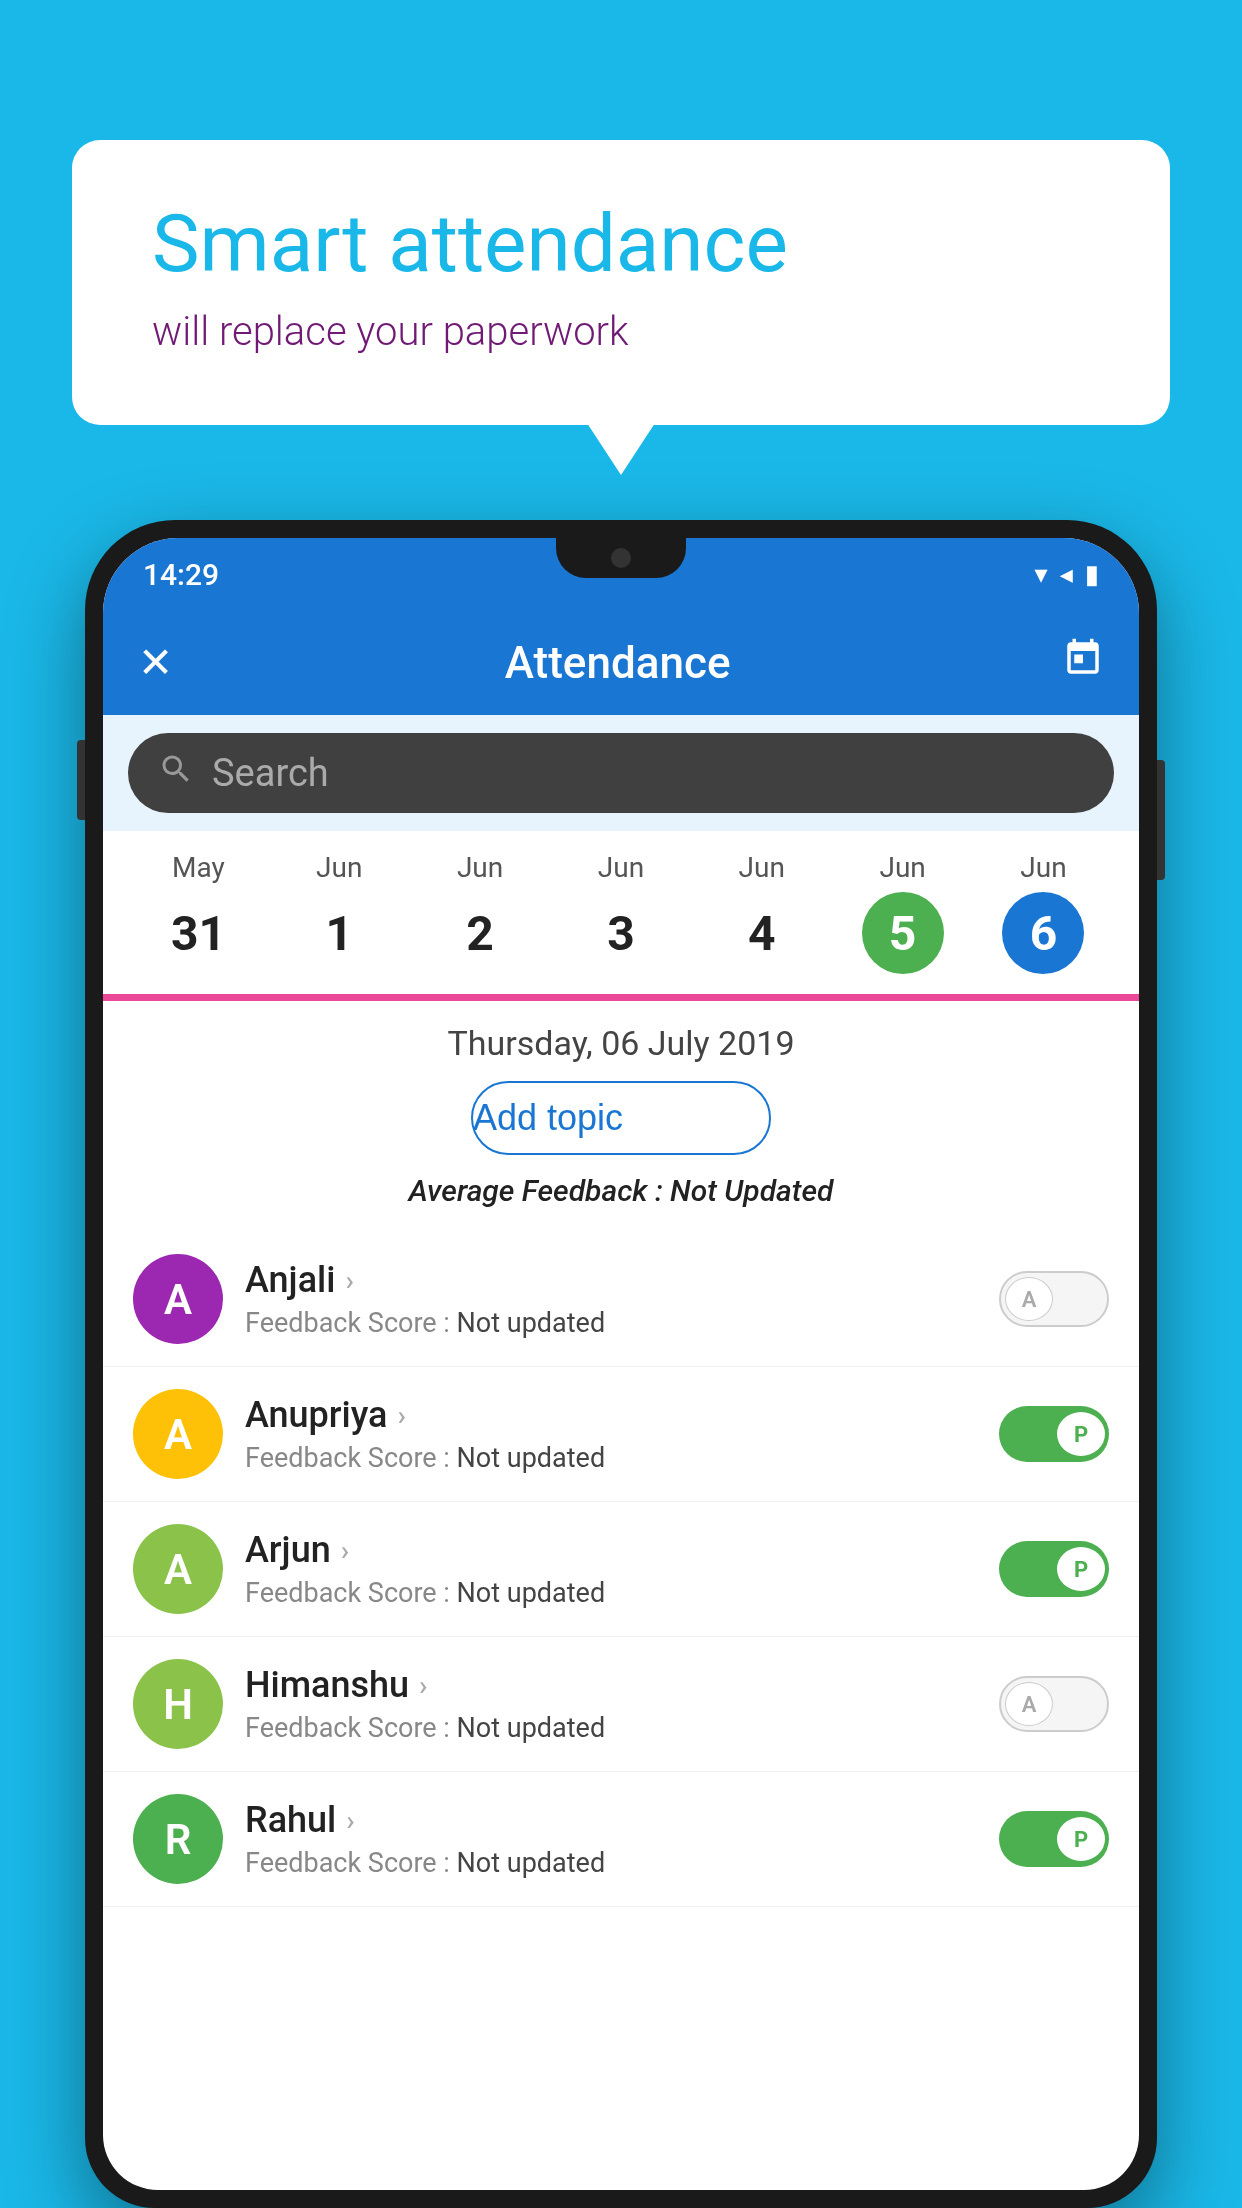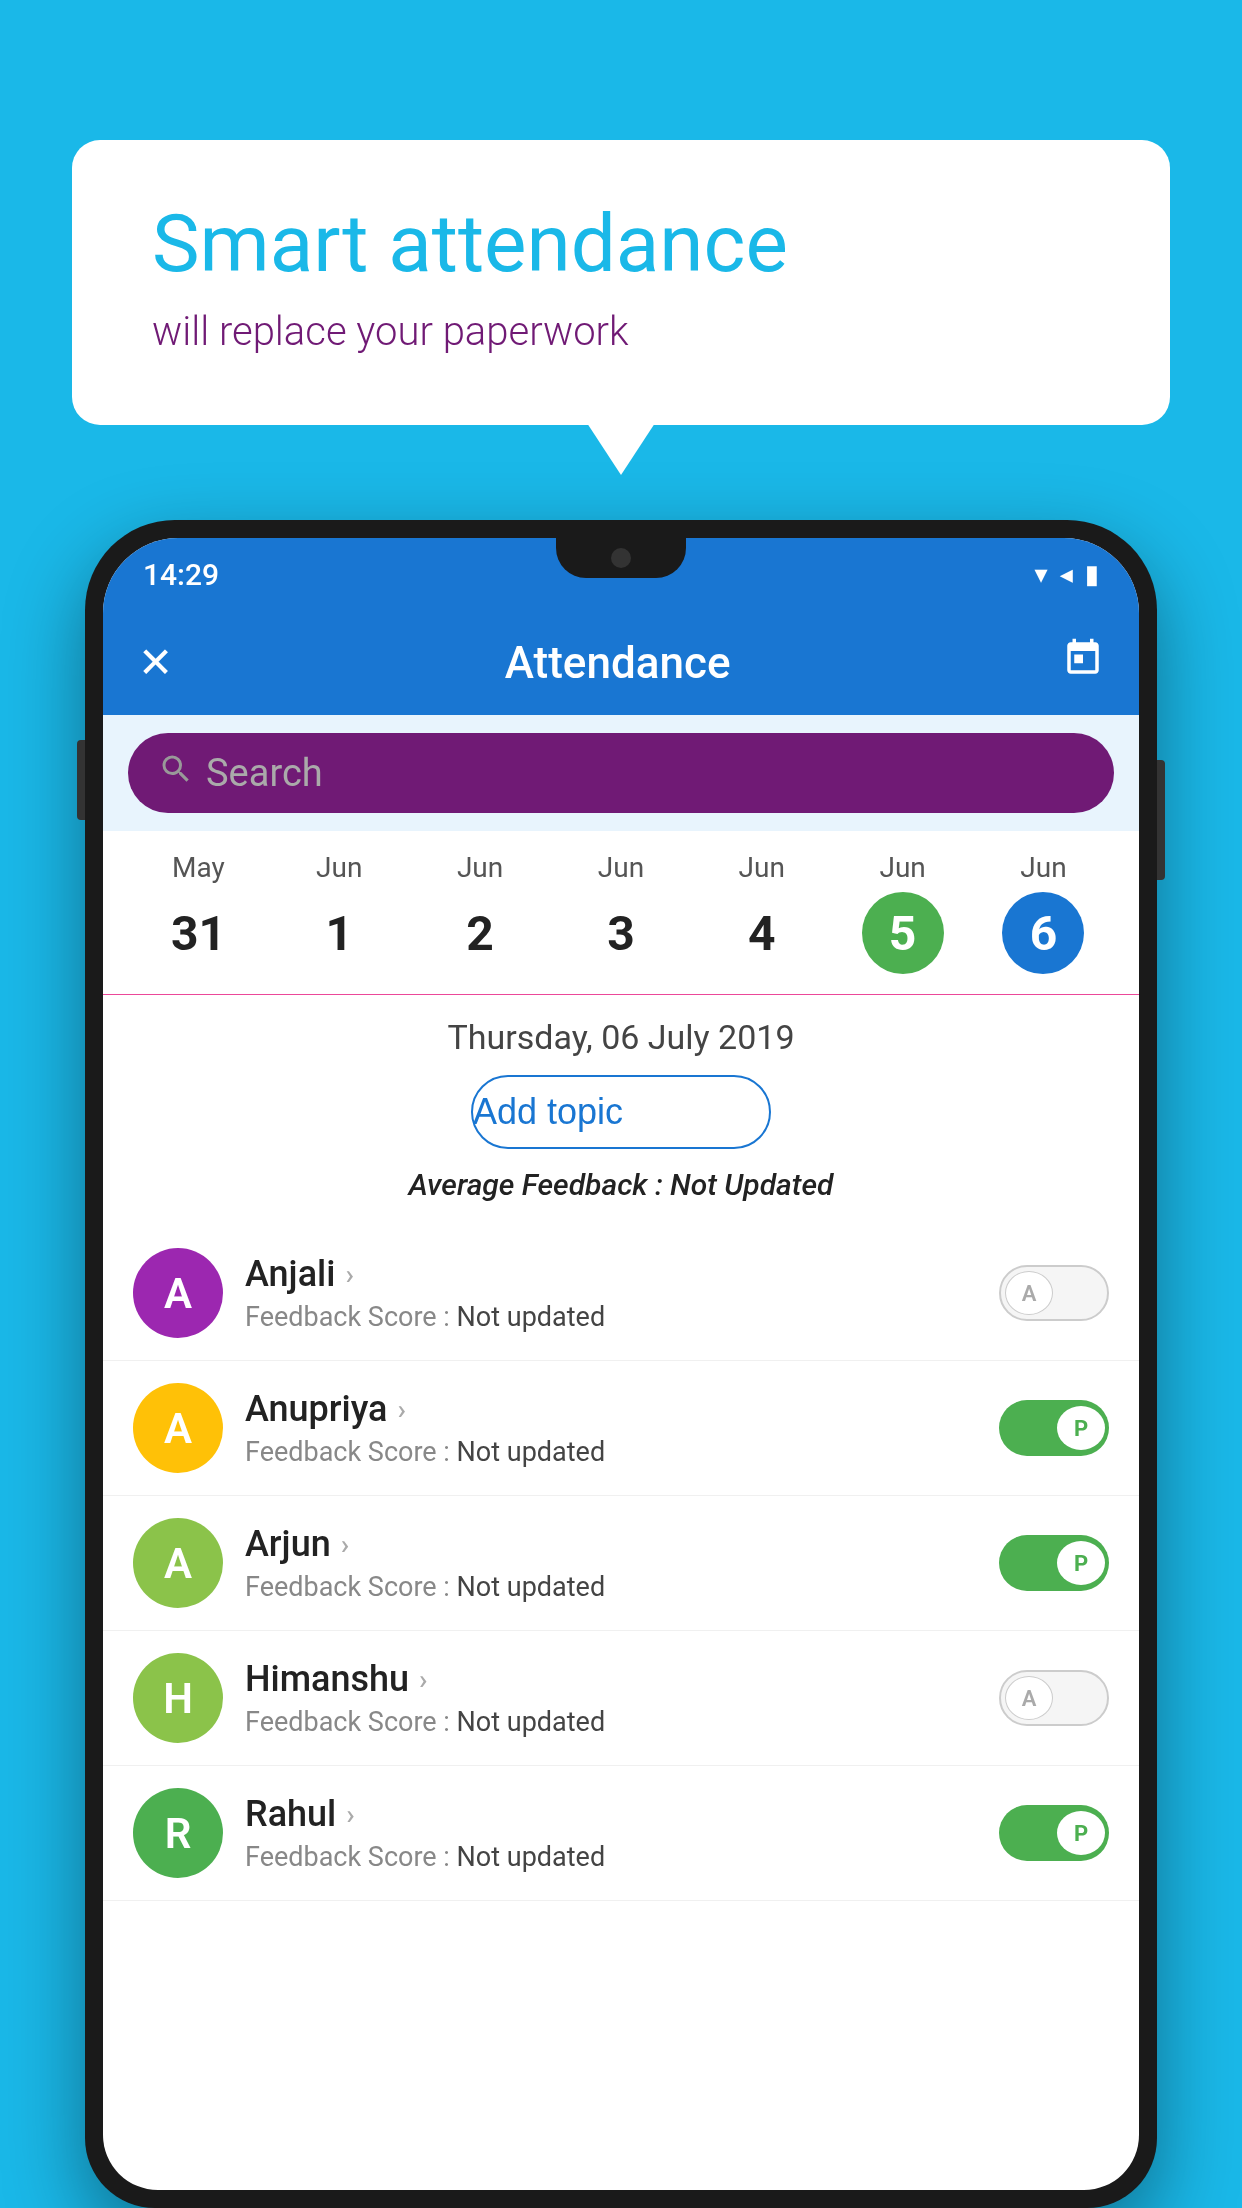--- a/index.html
+++ b/index.html
@@ -139,45 +139,45 @@
       color: white;
       font-size: 38px;
     }
 
     
     .search-container {
       padding: 18px 25px;
       background: #e8f4fd;
     }
     .search-bar {
-      background: #701a75;
+      background: #404040;
       border-radius: 40px;
       height: 80px;
       display: flex;
       align-items: center;
       padding: 0 30px;
-      gap: 12px;
+      gap: 18px;
     }
     .search-icon-svg {
       color: #999;
       font-size: 36px;
     }
     .search-input-text {
       font-size: 38px;
       color: #aaa;
     }
 
     
     .calendar-strip {
       padding: 20px 25px;
       display: flex;
       justify-content: space-around;
       align-items: flex-start;
       background: white;
-      border-bottom: 1px solid #ec4899;
+      border-bottom: 7px solid #ec4899;
     }
     .cal-day {
       display: flex;
       flex-direction: column;
       align-items: center;
       gap: 8px;
     }
     .cal-month {
       font-size: 28px;
       color: #555;

